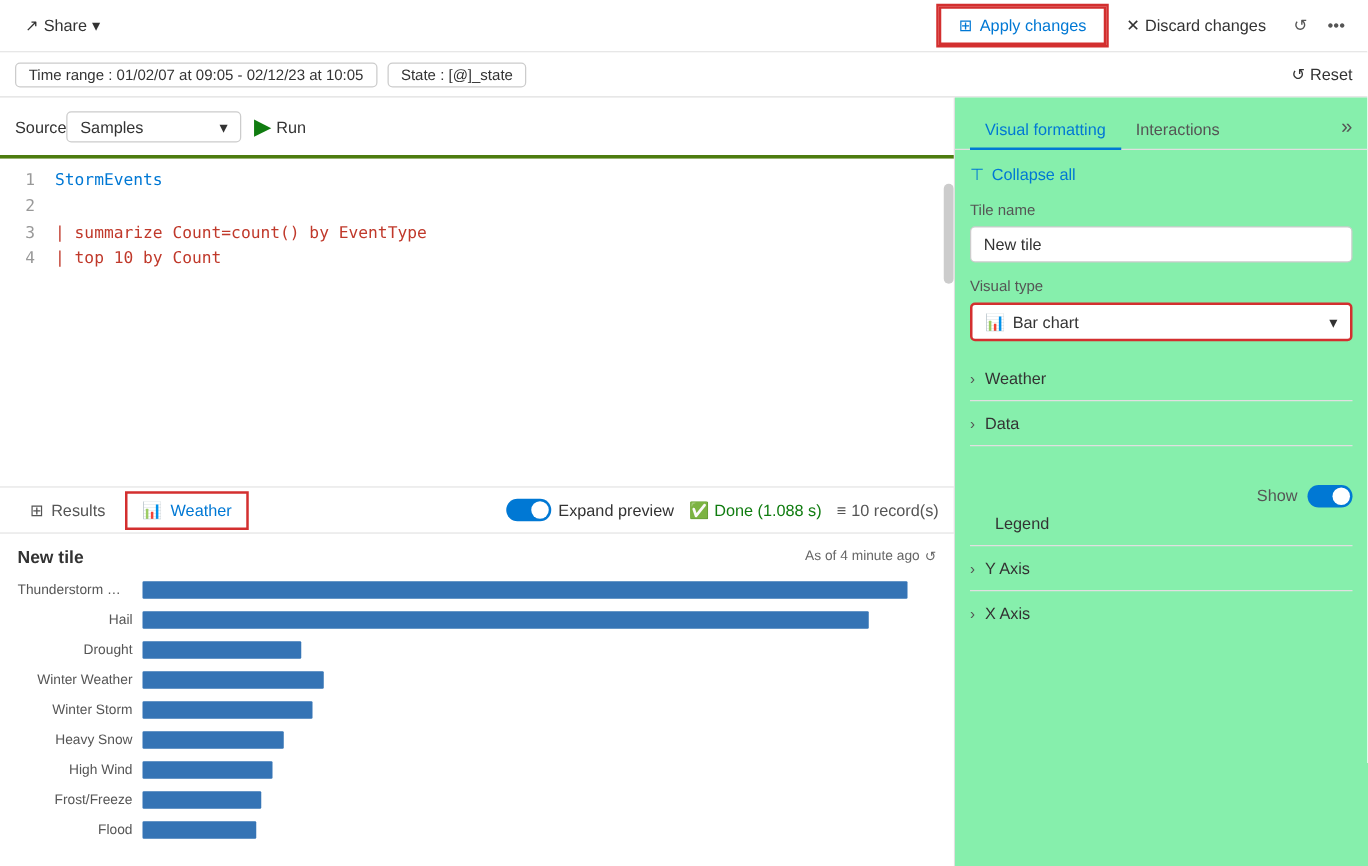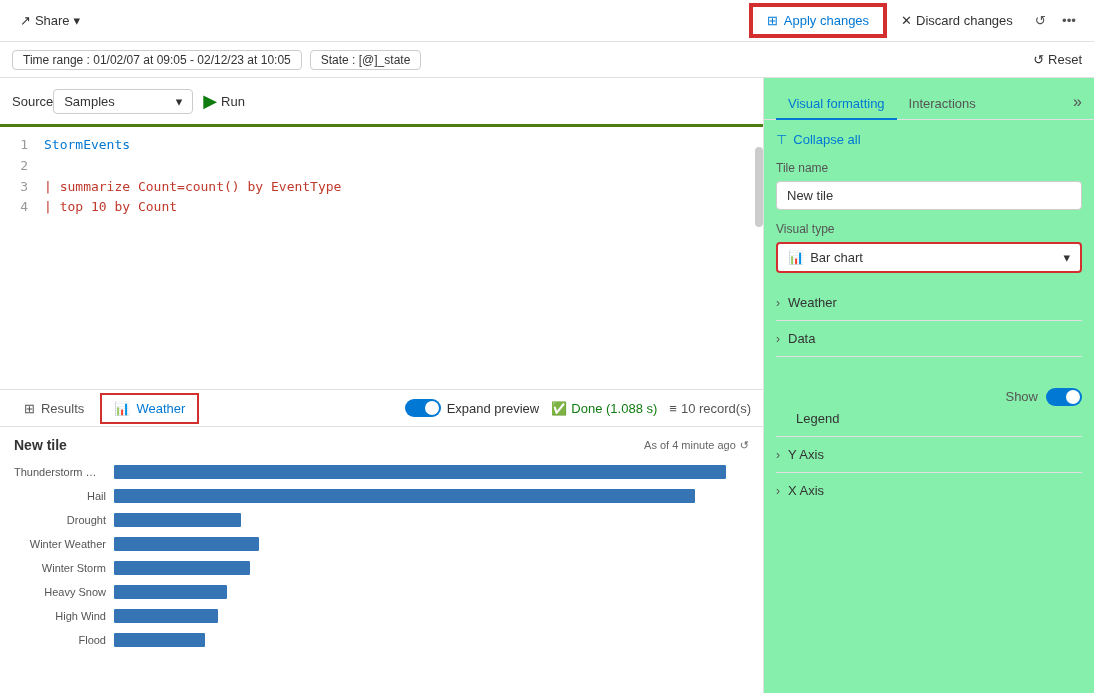--- a/index.html
+++ b/index.html
@@ -325,20 +325,26 @@
         <div class="bar-fill" style="width:17.857142857142858%"></div>
       </div>
     </div>
           <div class="bar-row">
       <div class="bar-label">High Wind</div>
       <div class="bar-container">
         <div class="bar-fill" style="width:16.428571428571427%"></div>
       </div>
     </div>
           <div class="bar-row">
+      <div class="bar-label">Frost/Freeze</div>
+      <div class="bar-container">
+        <div class="bar-fill" style="width:15%"></div>
+      </div>
+    </div>
+          <div class="bar-row">
       <div class="bar-label">Flood</div>
       <div class="bar-container">
         <div class="bar-fill" style="width:14.285714285714285%"></div>
       </div>
     </div>
         </div>
 
     </div>
 
   </div>

